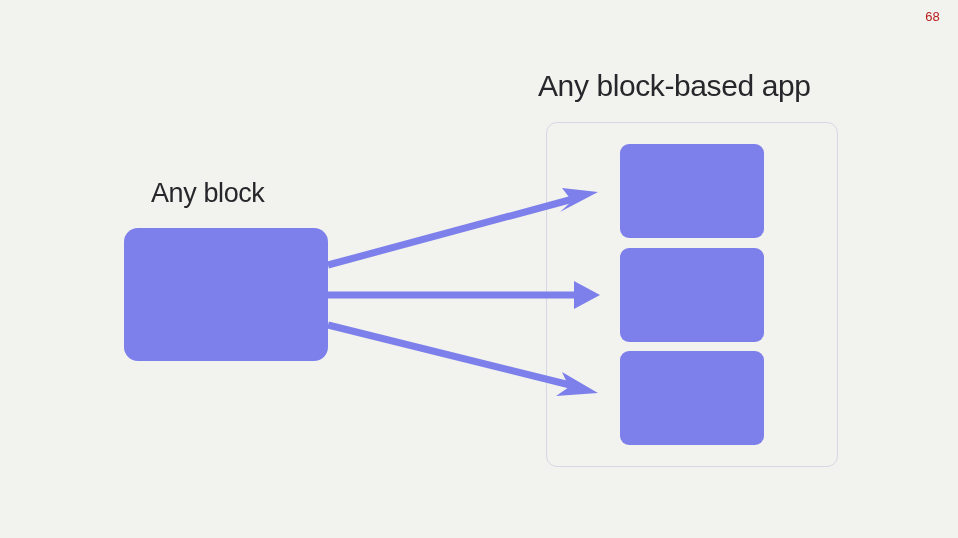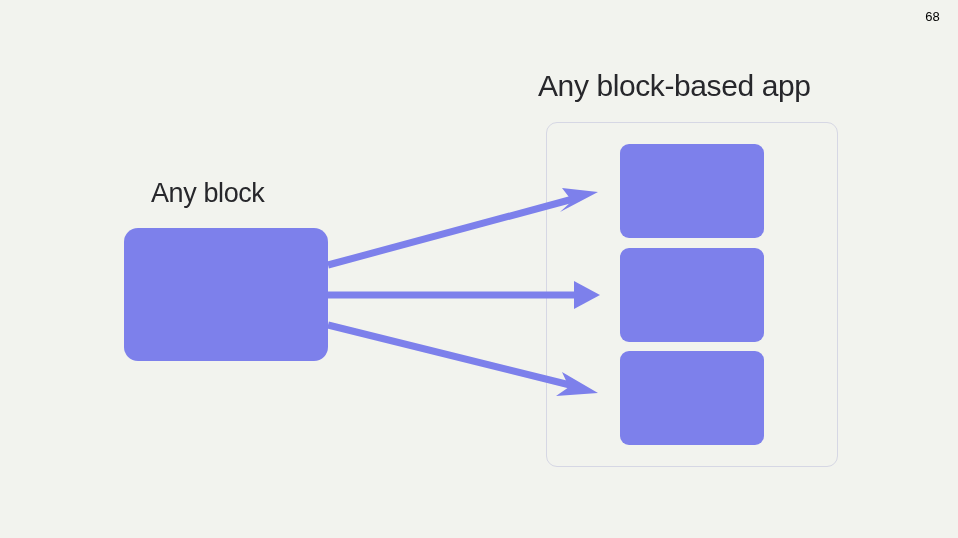--- a/index.html
+++ b/index.html
@@ -18,21 +18,21 @@
     width: 958px;
     height: 538px;
     background: #f2f3ee;
   }
   
   .page-number {
     position: absolute;
     top: 9px;
     right: 18px;
     font-size: 13px;
-    color: #000000;
+    color: #b91c1c;
     letter-spacing: 0.2px;
     font-family: "Liberation Sans", sans-serif;
   }
   
   .heading {
     position: absolute;
     color: #27272b;
     font-family: "Liberation Sans", sans-serif;
     font-weight: 500;
     letter-spacing: -0.4px;

